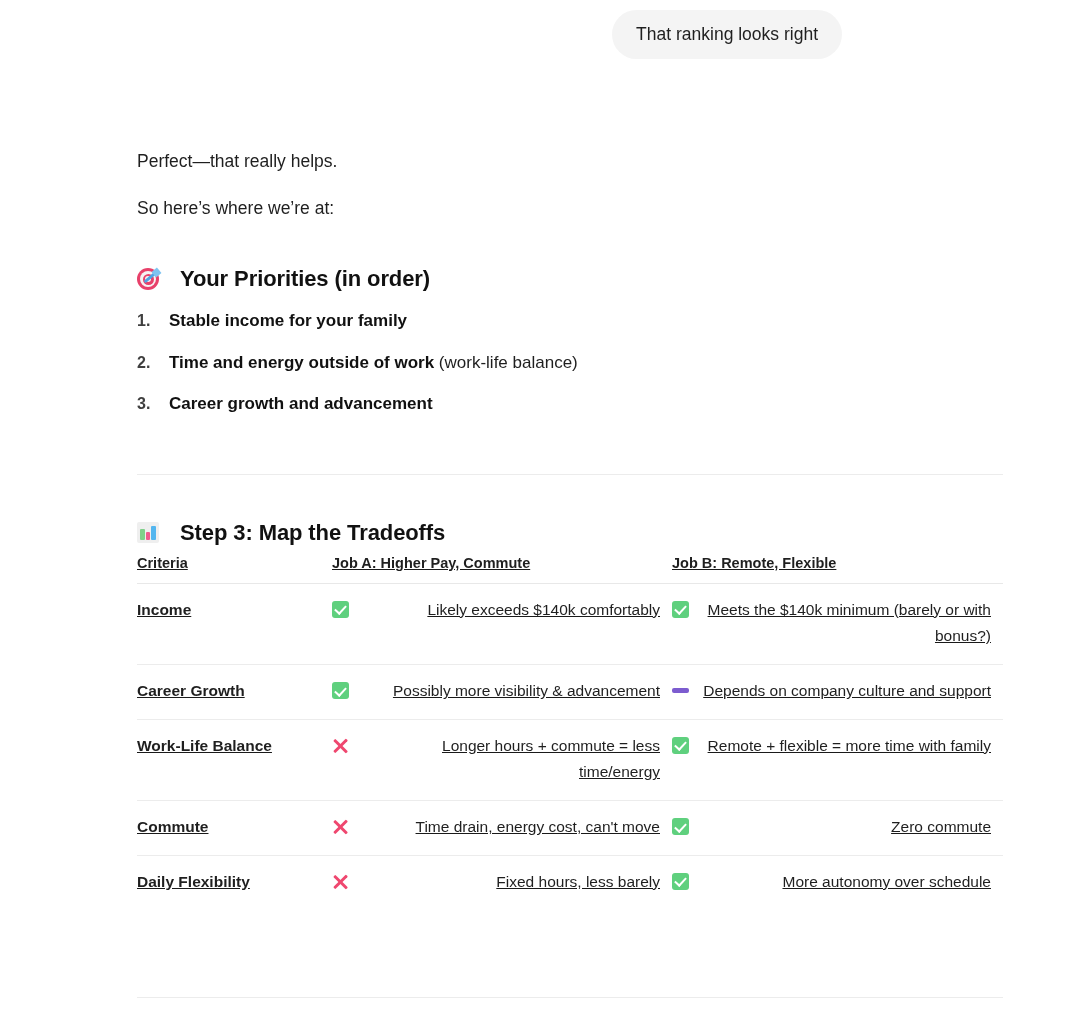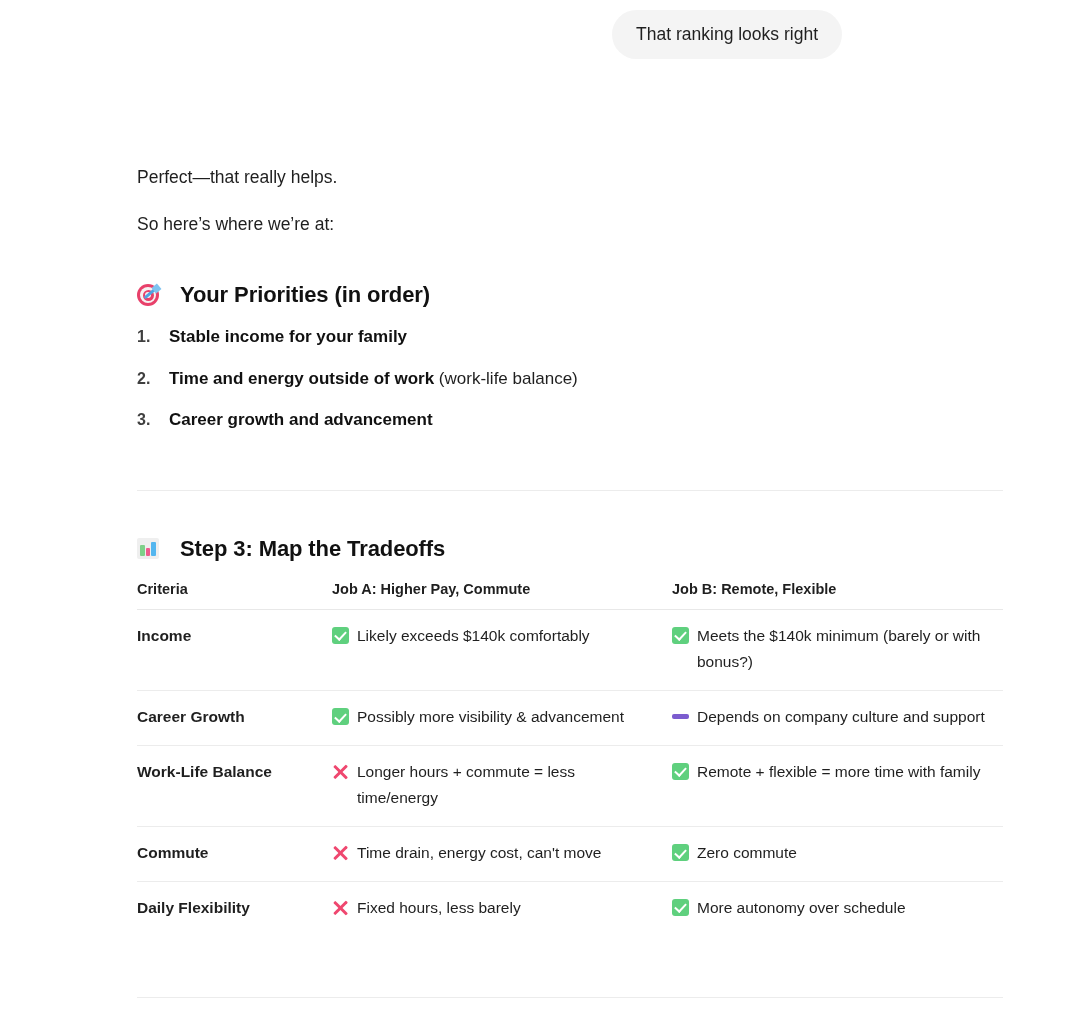--- a/index.html
+++ b/index.html
@@ -32,21 +32,21 @@
     padding: 12px 24px;
     font-size: 17.5px;
     line-height: 1.45;
     color: #1f1f1f;
     max-width: 520px;
   }
 
   
   .assistant {
     position: absolute;
-    top: 164px;
+    top: 148px;
     left: 137px;
     width: 866px;
   }
 
   .para {
     font-size: 17.5px;
     line-height: 1.55;
     color: #1f1f1f;
     margin: 0 0 0 0;
   }
@@ -93,22 +93,23 @@
     margin: 0;
   }
   .rule-top { margin-top: 57px; }
 
   .head-step3 { margin-top: 45px; }
 
   
   table.tradeoffs {
     border-collapse: collapse;
     width: 866px;
-    margin-top: 19px;
+    margin-top: 9px;
     table-layout: fixed;
+    text-decoration: underline;
   }
   table.tradeoffs th,
   table.tradeoffs td {
     text-align: left;
     vertical-align: top;
     padding: 0;
   }
   table.tradeoffs thead th {
     font-size: 14.5px;
     font-weight: 700;
@@ -124,21 +125,21 @@
     border-bottom: 1px solid #ececec;
   }
   table.tradeoffs tbody tr:last-child td { border-bottom: 0; }
 
   col.c1 { width: 195px; }
   col.c2 { width: 340px; }
   col.c3 { width: 331px; }
 
   td.criteria { font-weight: 700; font-size: 15px; color: #141414; }
 
-  .cellwrap { display: flex; gap: 8px; align-items: flex-start; padding-right: 12px; }
+  .cellwrap { display: flex; gap: 8px; align-items: flex-start; padding-right: 12px; text-align: right; }
   .cell-text { flex: 1 1 auto; }
 
   
   .emoji { display: inline-block; flex: 0 0 auto; }
 
   
   .emo-dart {
     width: 22px; height: 22px; position: relative;
   }
   .emo-dart .ring {

